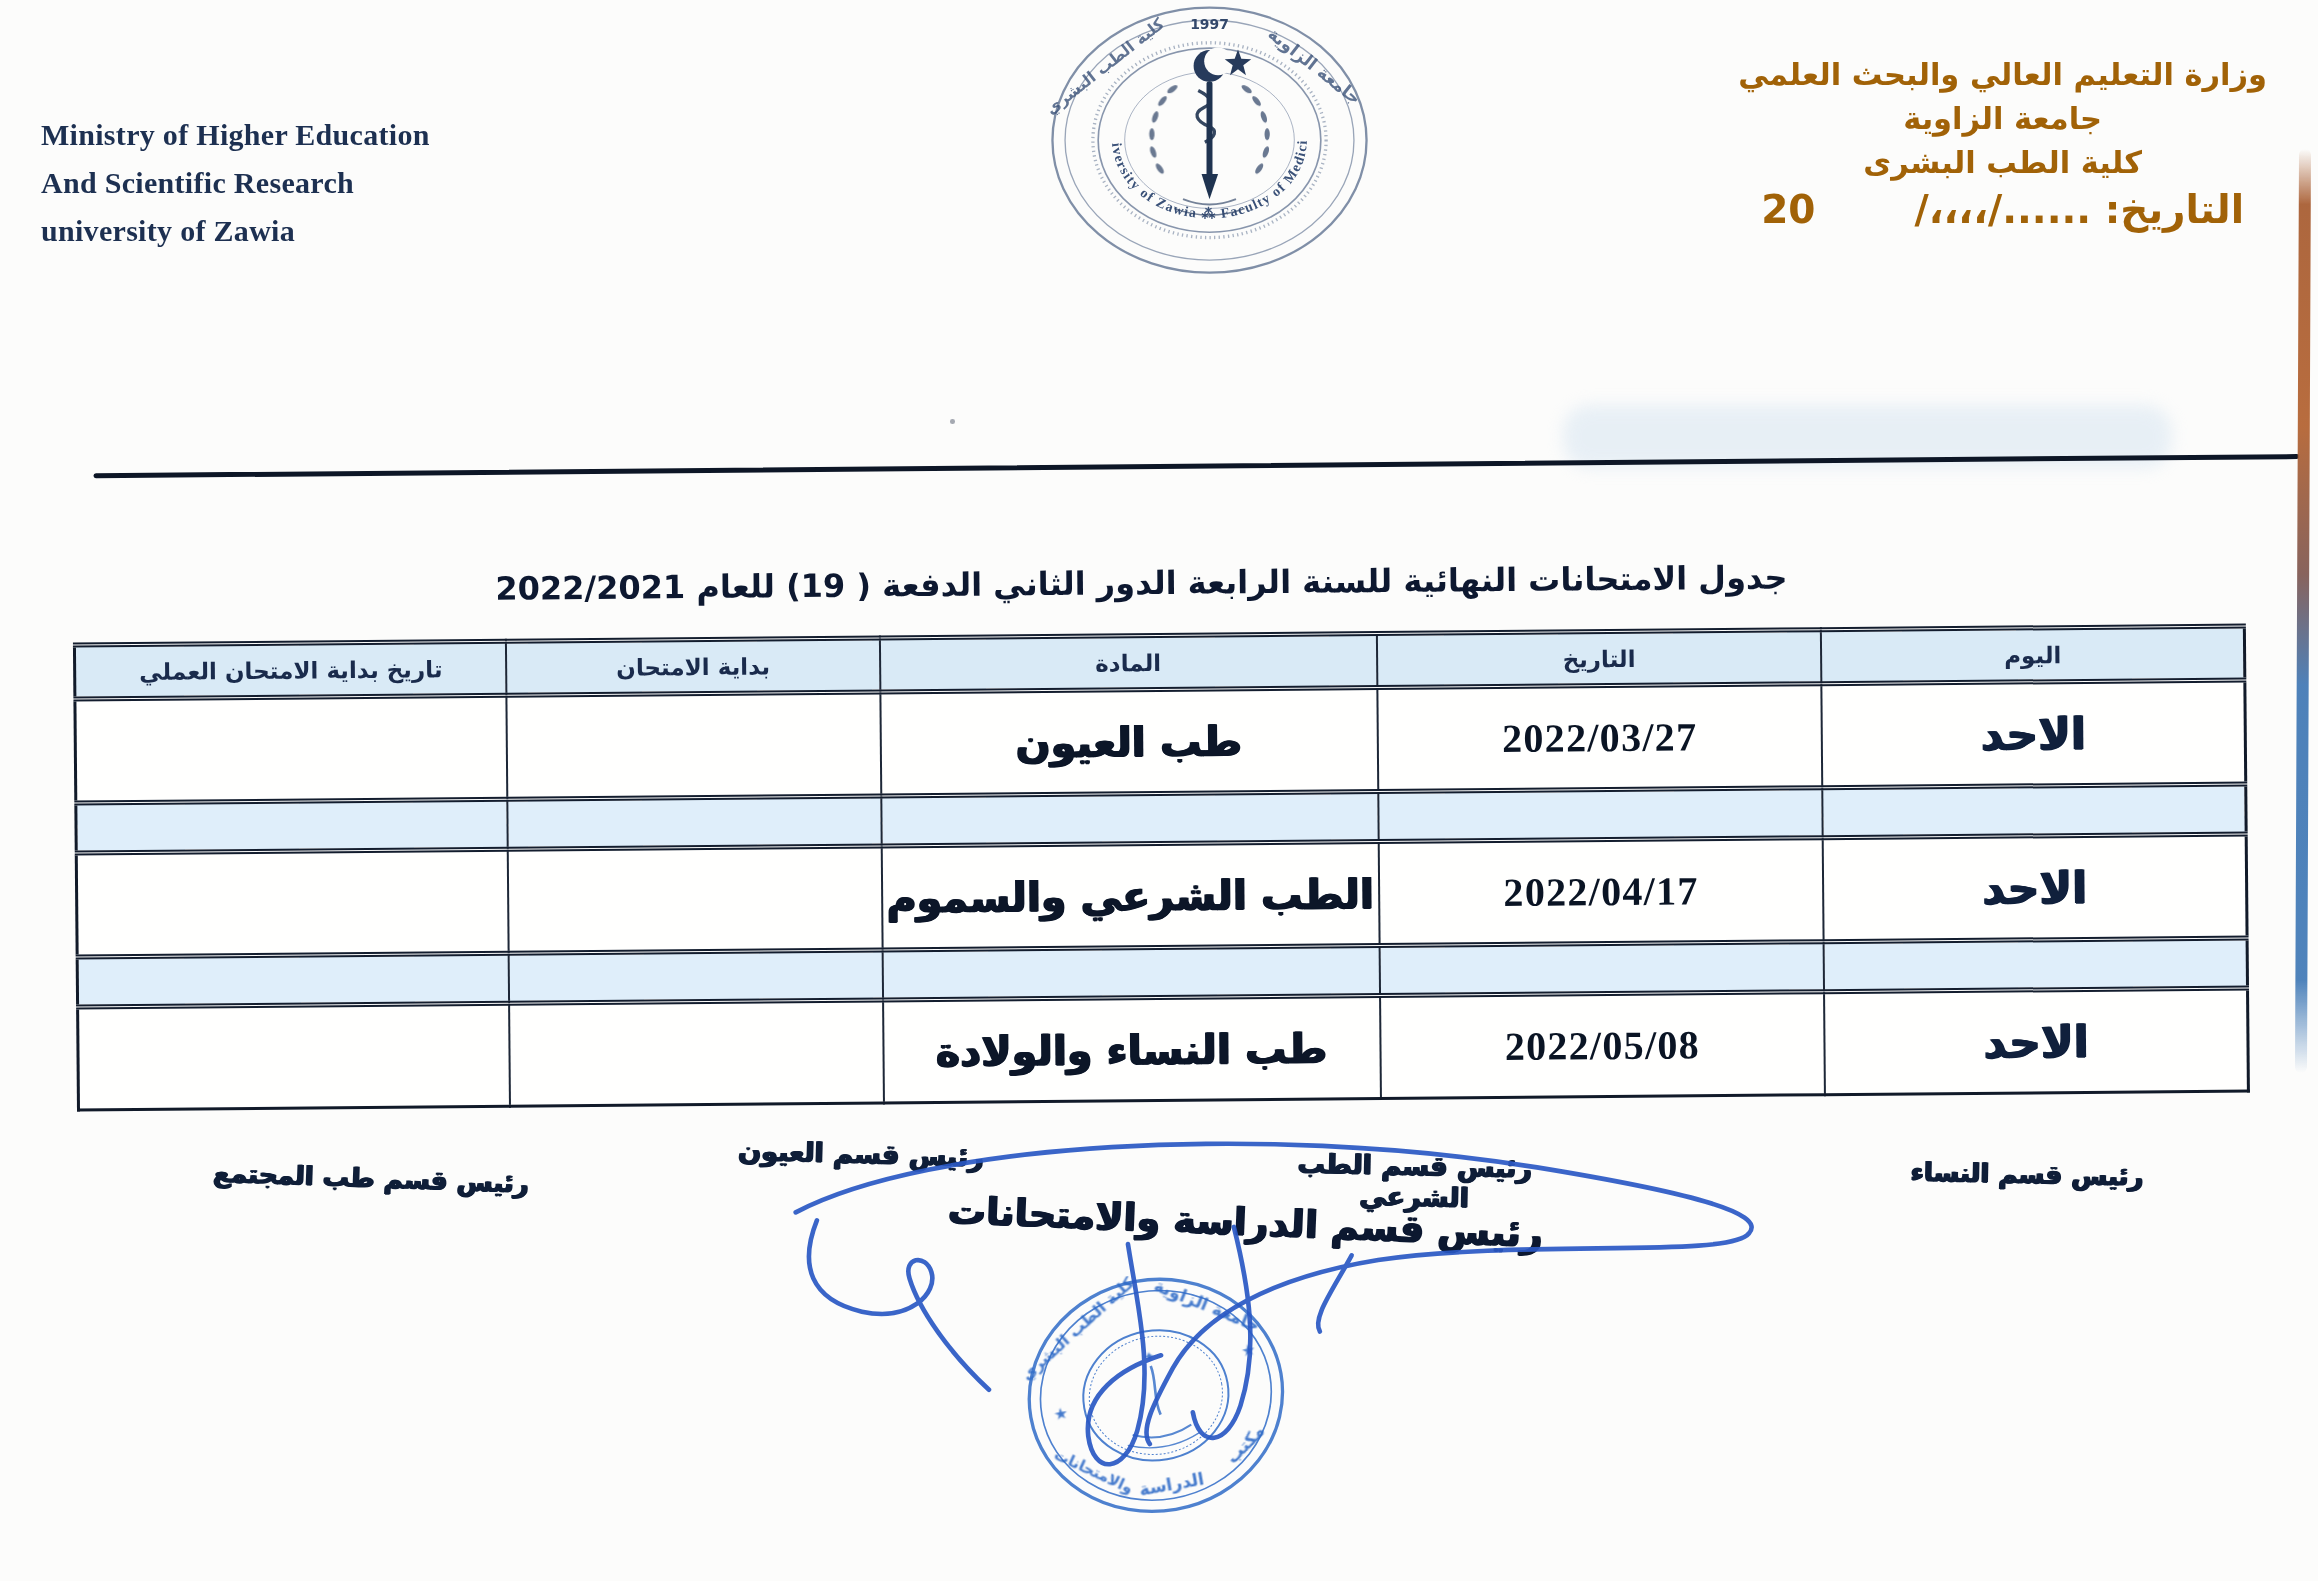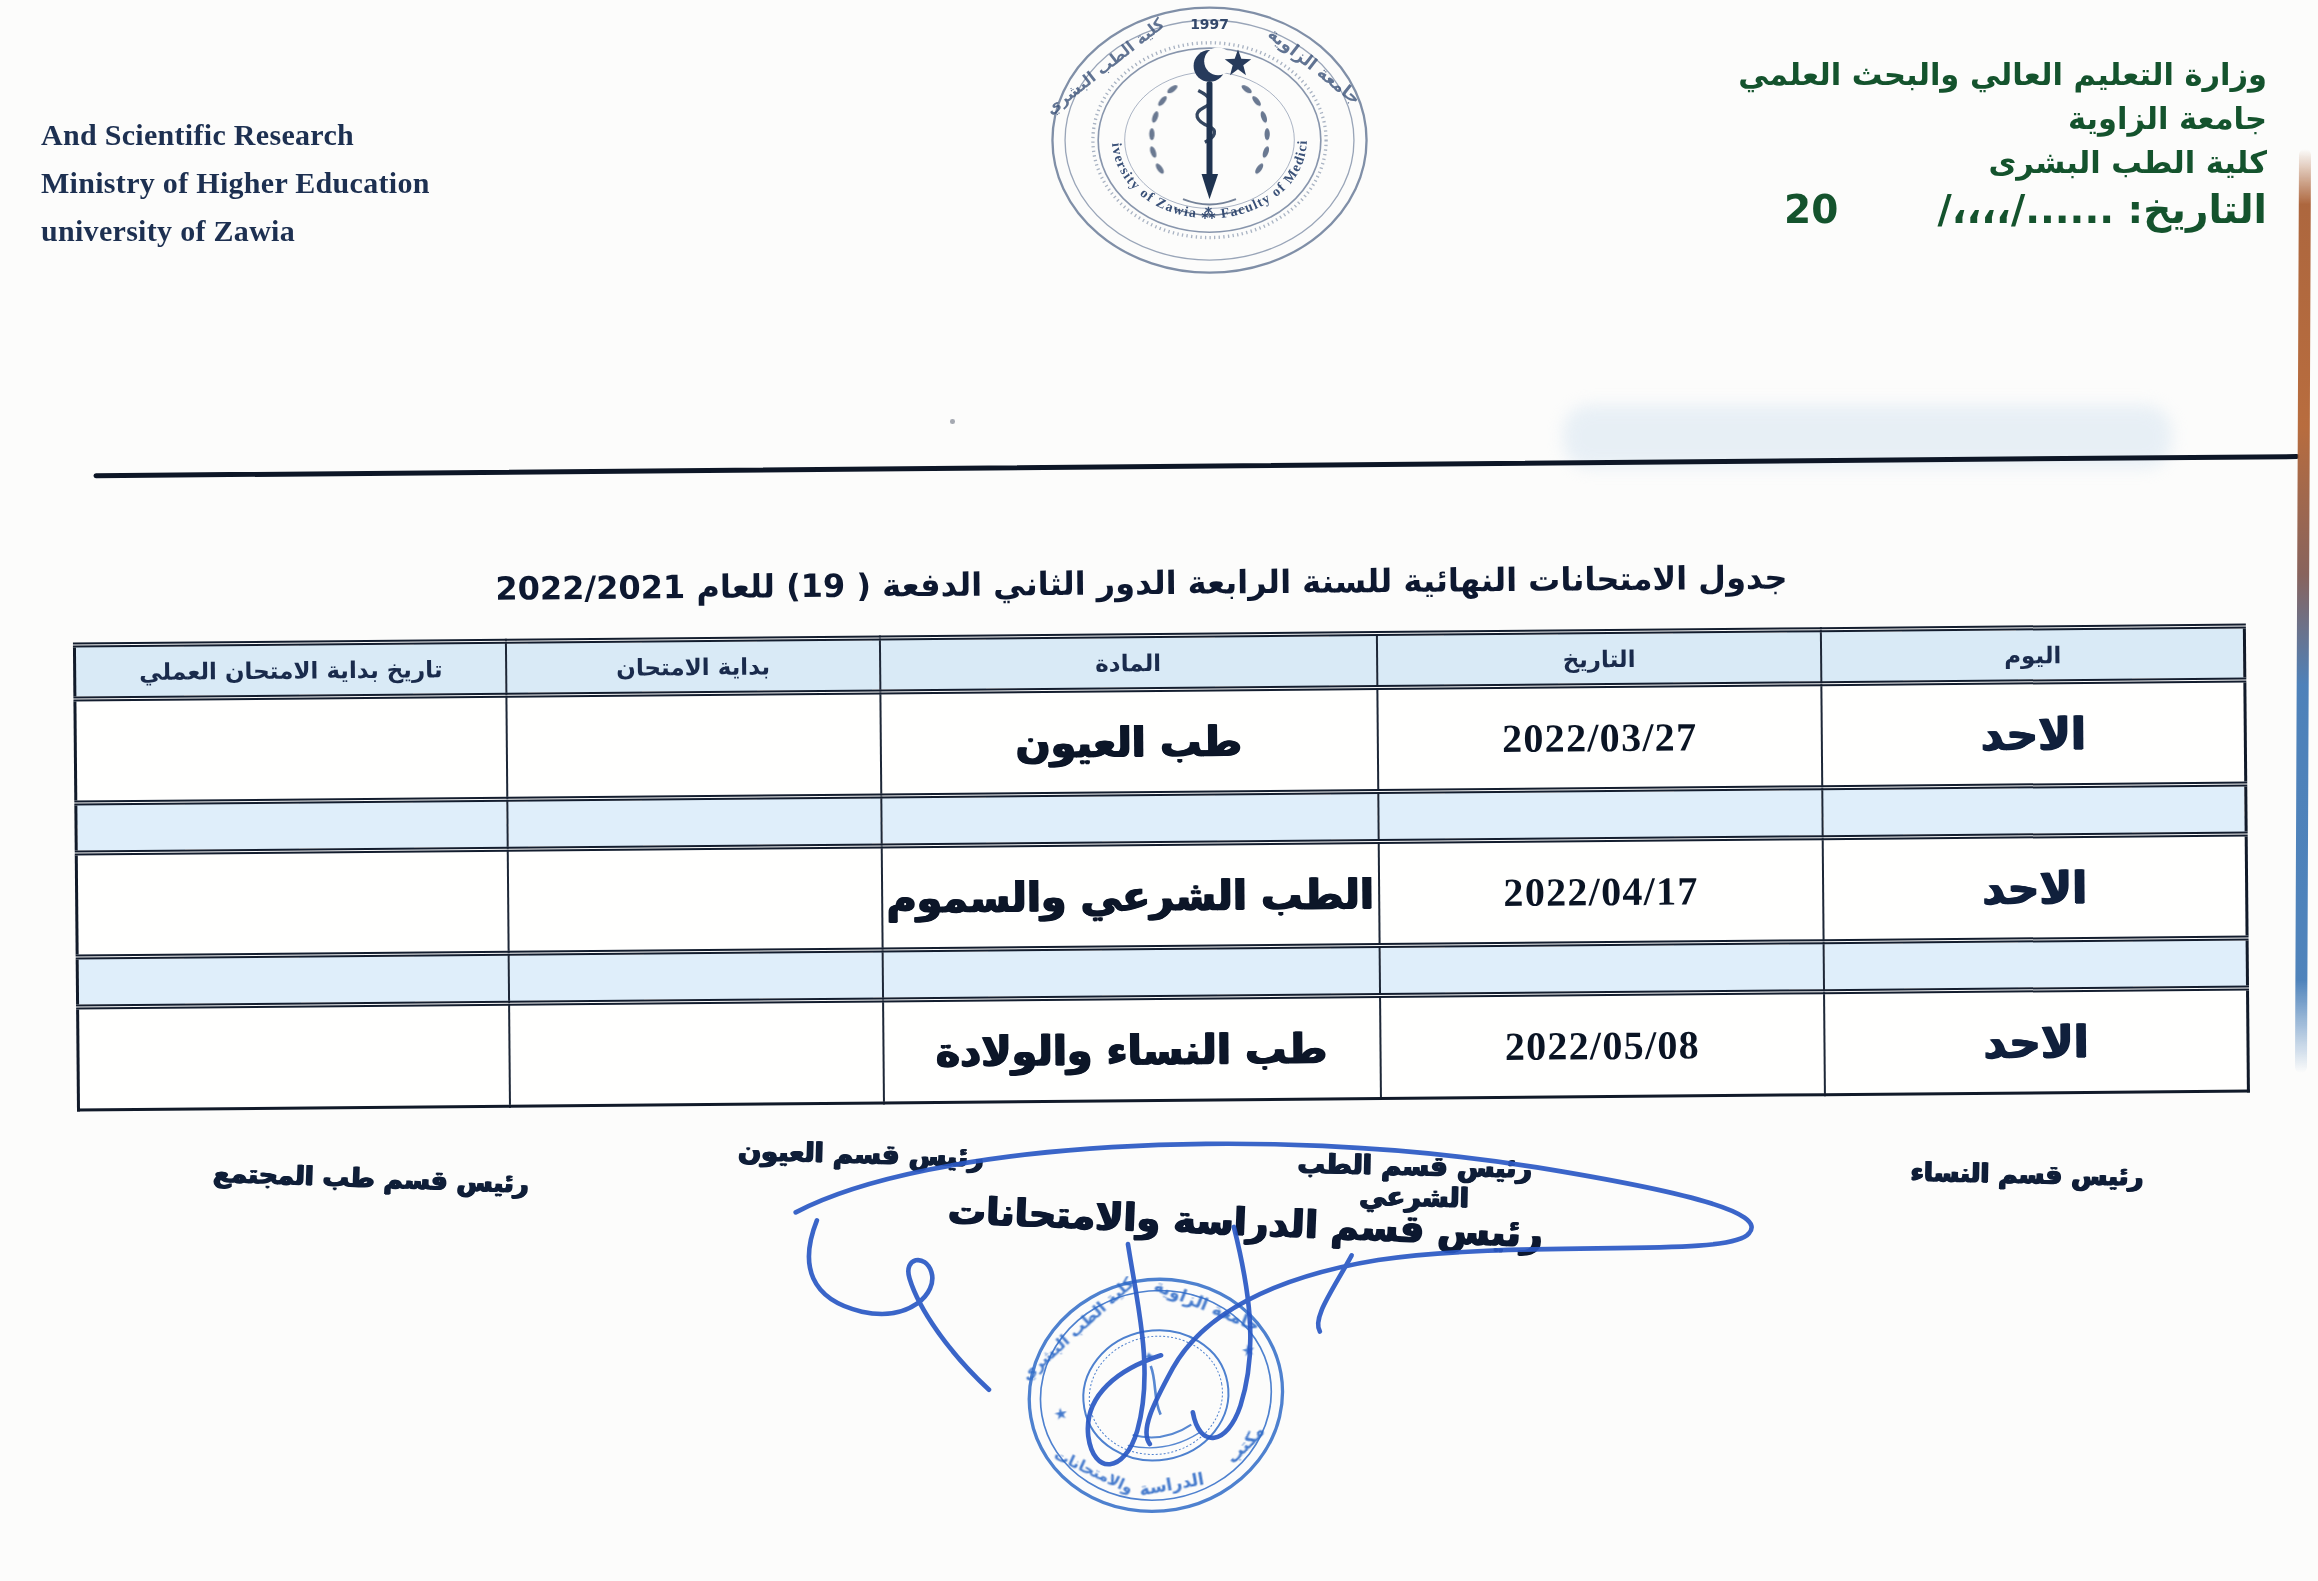--- a/index.html
+++ b/index.html
@@ -1,22 +1,22 @@
 <!DOCTYPE html>
 <html lang="ar" style="font-size:10.6px"><head>
 <meta charset="utf-8">
 <style>
   html,body{margin:0;padding:0;background:#e9e9e9;}
   .sheet{position:relative;width:2319px;height:1581px;background:#fcfcfb;overflow:hidden;
          font-family:"DejaVu Sans",sans-serif;}
   
   .en-block{position:absolute;left:41px;top:111px;font-family:"Liberation Serif",serif;
             font-weight:bold;font-size:30px;line-height:48px;color:#1d3051;letter-spacing:0.3px;}
-  .ar-block{position:absolute;right:52px;top:53px;text-align:right;direction:rtl;
-            font-weight:bold;font-size:30.5px;line-height:44px;color:#14532d;}
+  .ar-block{position:absolute;right:52px;top:53px;text-align:center;direction:rtl;
+            font-weight:bold;font-size:30.5px;line-height:44px;color:#a16207;}
   .ar-block .date-line{font-size:39px;margin-top:2.6px;}
   .date-gap{display:inline-block;width:99px;}
   
   .tilt{position:absolute;inset:0;transform:rotate(-0.5deg);transform-origin:1159px 762px;}
   .divider{position:absolute;left:96px;top:464px;width:2206px;height:4.6px;background:#0d1626;border-radius:2.6px;}
   .doc-title{position:absolute;left:0;top:564px;width:2286px;text-align:center;direction:rtl;
              font-size:32px;font-weight:bold;color:#0d1830;}
   
   .table-wrap{position:absolute;left:74px;top:633px;width:2173px;}
   table{width:100%;border-collapse:collapse;border:3.3px solid #111a29;table-layout:fixed;direction:rtl;}
@@ -48,22 +48,22 @@
   .smudge{position:absolute;left:1563px;top:405px;width:609px;height:63px;background:#cfe0ef;opacity:.45;
           filter:blur(8px);border-radius:26.5px;}
   .speck{position:absolute;left:950px;top:419px;width:4.6px;height:4.6px;background:#6b7280;border-radius:50%;opacity:.6;}
 </style>
 </head>
 <body>
 
 <div class="sheet">
 
   <div class="en-block">
+    <div>Ministry of Higher Education</div>
     <div>And Scientific Research</div>
-    <div>Ministry of Higher Education</div>
     <div>university of Zawia</div>
   </div>
 
   <div class="ar-block">
     <div>وزارة التعليم العالي والبحث العلمي</div>
     <div>جامعة الزاوية</div>
     <div>كلية الطب البشرى</div>
     <div class="date-line"><span>التاريخ: ....../،،،،/</span><span class="date-gap"></span><span>20</span></div>
   </div>
 

